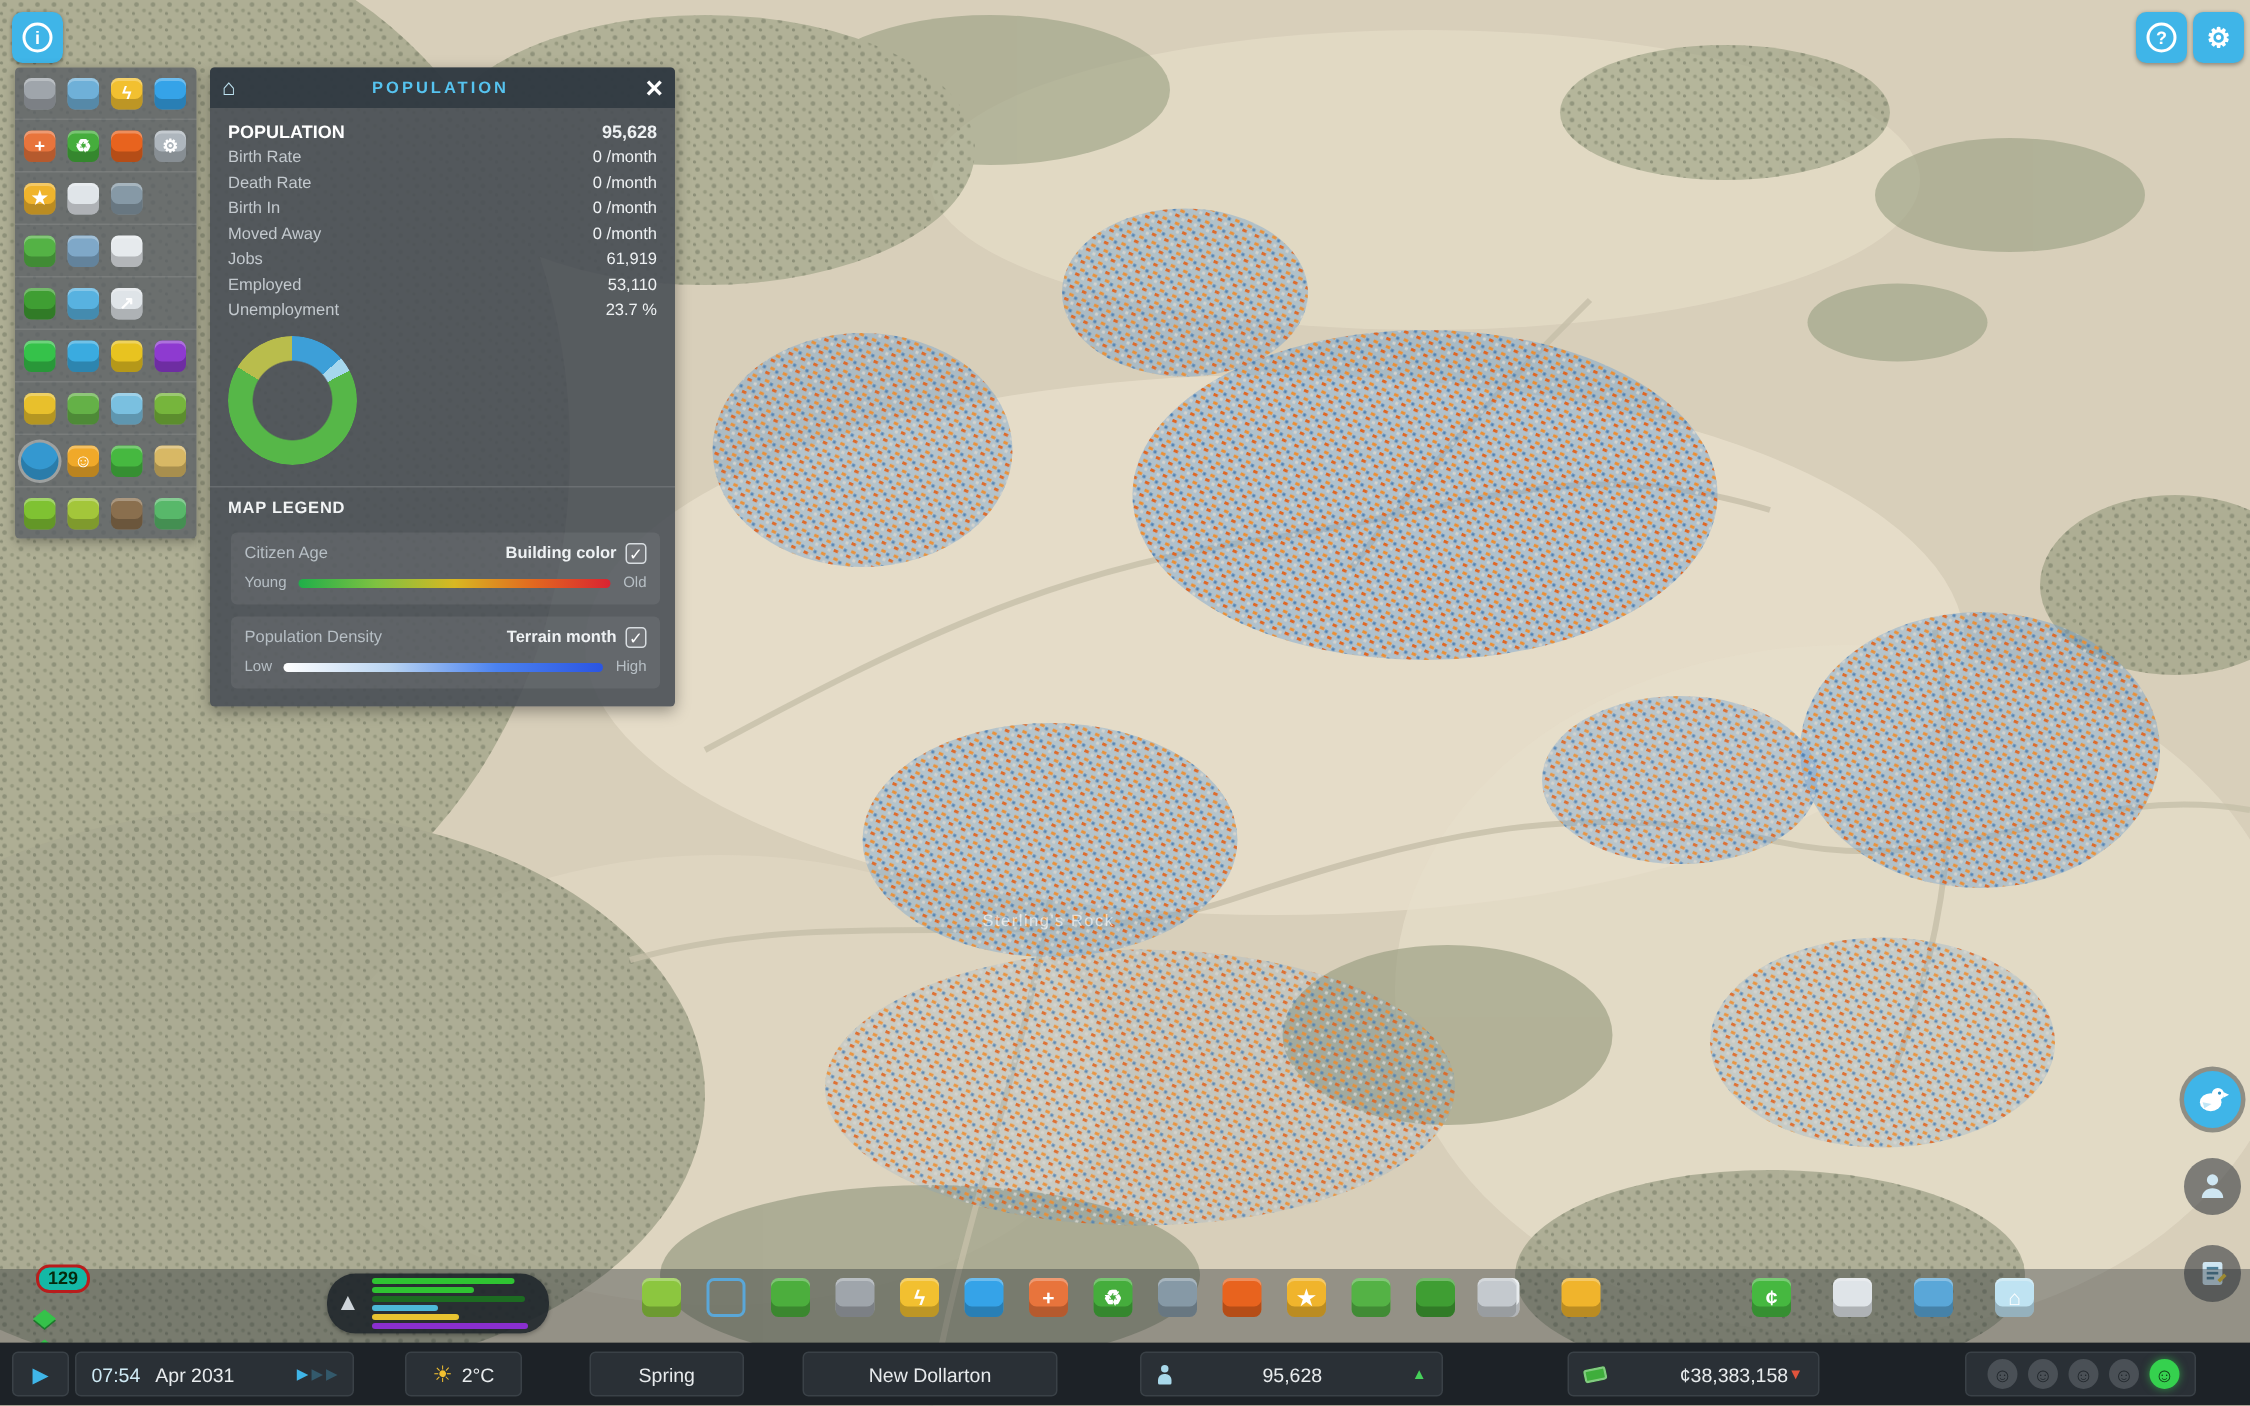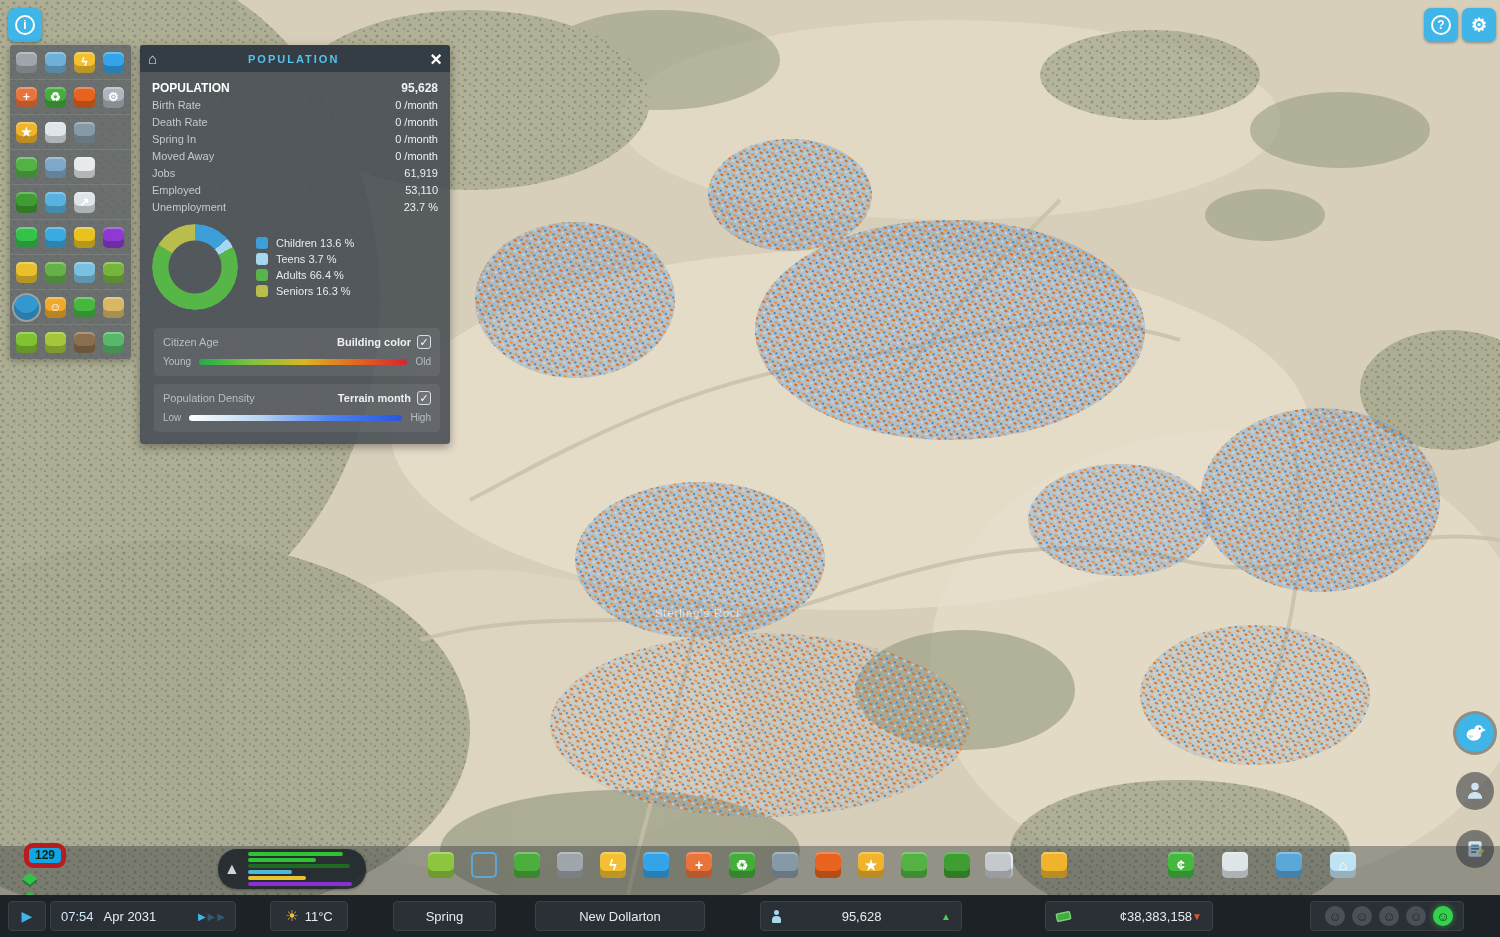--- a/index.html
+++ b/index.html
@@ -53,21 +53,21 @@
   .cbx { width:14px; height:14px; border:1px solid #d8dde1; border-radius:3px; color:#fff; font-size:11px;
     display:flex; align-items:center; justify-content:center; cursor:pointer; background:rgba(255,255,255,.08); }
   .legend-bar-row { display:flex; align-items:center; gap:8px; font-size:10px; color:#b7bfc5; }
   .grad { flex:1; height:6px; border-radius:3px; }
 
   
   #toolbar-strip { position:absolute; left:0; right:0; top:846px; height:49px; background:rgba(38,44,50,.38); }
   .pill { position:absolute; background:rgba(30,36,42,.88); border-radius:19px; display:flex; align-items:center; box-shadow:0 1px 3px rgba(0,0,0,.3); }
   #xp-badge { position:absolute; left:14px; top:845px; width:46px; height:48px; }
   #xp-gems { position:absolute; left:8px; top:18px; font-size:20px; color:#35c24a; text-shadow:0 2px 0 #1d7a2c; transform:scaleY(.8); }
-  #xp-level { position:absolute; left:10px; top:-2px; background:#0ea5e9; border:5px solid #b91c1c; color:#06290d;
+  #xp-level { position:absolute; left:10px; top:-2px; background:#14b8a6; border:2px solid #b91c1c; color:#06290d;
     font-size:12px; font-weight:bold; border-radius:9px; padding:0 6px; line-height:15px; }
   #milestone-pill { left:64px; top:851px; height:38px; padding:0 18px 0 6px; gap:9px; }
   #trophy { width:27px; height:27px; display:flex; align-items:center; justify-content:center; }
   #milestone-name { color:#f5d458; font-size:13px; font-weight:bold; letter-spacing:1px; }
   #prog-pill { left:218px; top:849px; height:40px; width:148px; padding:0 12px 0 6px; gap:8px; }
   #prog-icon { font-size:16px; color:#cfd5da; }
   #prog-bars { flex:1; display:flex; flex-direction:column; gap:2px; }
   .pbar { height:4px; border-radius:2px; }
   .tools { position:absolute; top:852px; display:flex; gap:17px; }
   .tool-btn { background:none; border:none; cursor:pointer; padding:0; }
@@ -321,21 +321,21 @@
         </div>
         <div class="stat-row">
           <span class="lbl">Birth Rate</span>
           <span class="val">0 /month</span>
         </div>
         <div class="stat-row">
           <span class="lbl">Death Rate</span>
           <span class="val">0 /month</span>
         </div>
         <div class="stat-row">
-          <span class="lbl">Spring In</span>
+          <span class="lbl">Birth In</span>
           <span class="val">0 /month</span>
         </div>
         <div class="stat-row">
           <span class="lbl">Moved Away</span>
           <span class="val">0 /month</span>
         </div>
         <div class="stat-row">
           <span class="lbl">Jobs</span>
           <span class="val">61,919</span>
         </div>
@@ -343,39 +343,22 @@
           <span class="lbl">Employed</span>
           <span class="val">53,110</span>
         </div>
         <div class="stat-row">
           <span class="lbl">Unemployment</span>
           <span class="val">23.7 %</span>
         </div>
       </div>
     <div id="age-wrap">
       <div id="donut" style="background: conic-gradient(rgb(61, 159, 216) 0deg, rgb(61, 159, 216) 48.96deg, rgb(166, 215, 238) 48.96deg, rgb(166, 215, 238) 62.28deg, rgb(86, 183, 72) 62.28deg, rgb(86, 183, 72) 301.32deg, rgb(185, 189, 76) 301.32deg, rgb(185, 189, 76) 360deg);"></div>
-      <div id="age-legend">
-          <div class="age-row">
-            <span class="age-sw" style="background: rgb(61, 159, 216);"></span>
-            <span>Children  13.6 %</span>
-          </div>
-          <div class="age-row">
-            <span class="age-sw" style="background: rgb(166, 215, 238);"></span>
-            <span>Teens  3.7 %</span>
-          </div>
-          <div class="age-row">
-            <span class="age-sw" style="background: rgb(86, 183, 72);"></span>
-            <span>Adults  66.4 %</span>
-          </div>
-          <div class="age-row">
-            <span class="age-sw" style="background: rgb(185, 189, 76);"></span>
-            <span>Seniors  16.3 %</span>
-          </div>
-        </div>
-    </div>
+    </div>
+    <div class="sect-title">MAP LEGEND</div>
     <div id="legend-cards">
         <div class="legend-card">
           <div class="legend-top">
             <span>Citizen Age</span>
             <span class="tgl">Building color</span>
             <span class="cbx">✓</span>
           </div>
           <div class="legend-bar-row">
             <span>Young</span>
             <span class="grad" style="background: linear-gradient(90deg, rgb(31, 174, 73), rgb(127, 194, 65), rgb(216, 183, 34), rgb(226, 105, 31), rgb(217, 35, 49));"></span>
@@ -515,21 +498,21 @@
       <span id="clock">07:54</span>
       <span>Apr 2031</span>
       <span id="speed">
           <span class="on">▶</span>
           <span class="off">▶</span>
           <span class="off">▶</span>
         </span>
     </div>
     <div class="seg" id="weather-seg">
       <span id="sun">☀</span>
-      <span>11°C</span>
+      <span>2°C</span>
     </div>
     <div class="seg" id="season-seg">
       <span>Spring</span>
     </div>
     <div class="seg" id="city-seg">
       <span>New Dollarton</span>
     </div>
     <div class="seg" id="pop-seg">
       <span class="person"></span>
       <span class="num">95,628</span>

